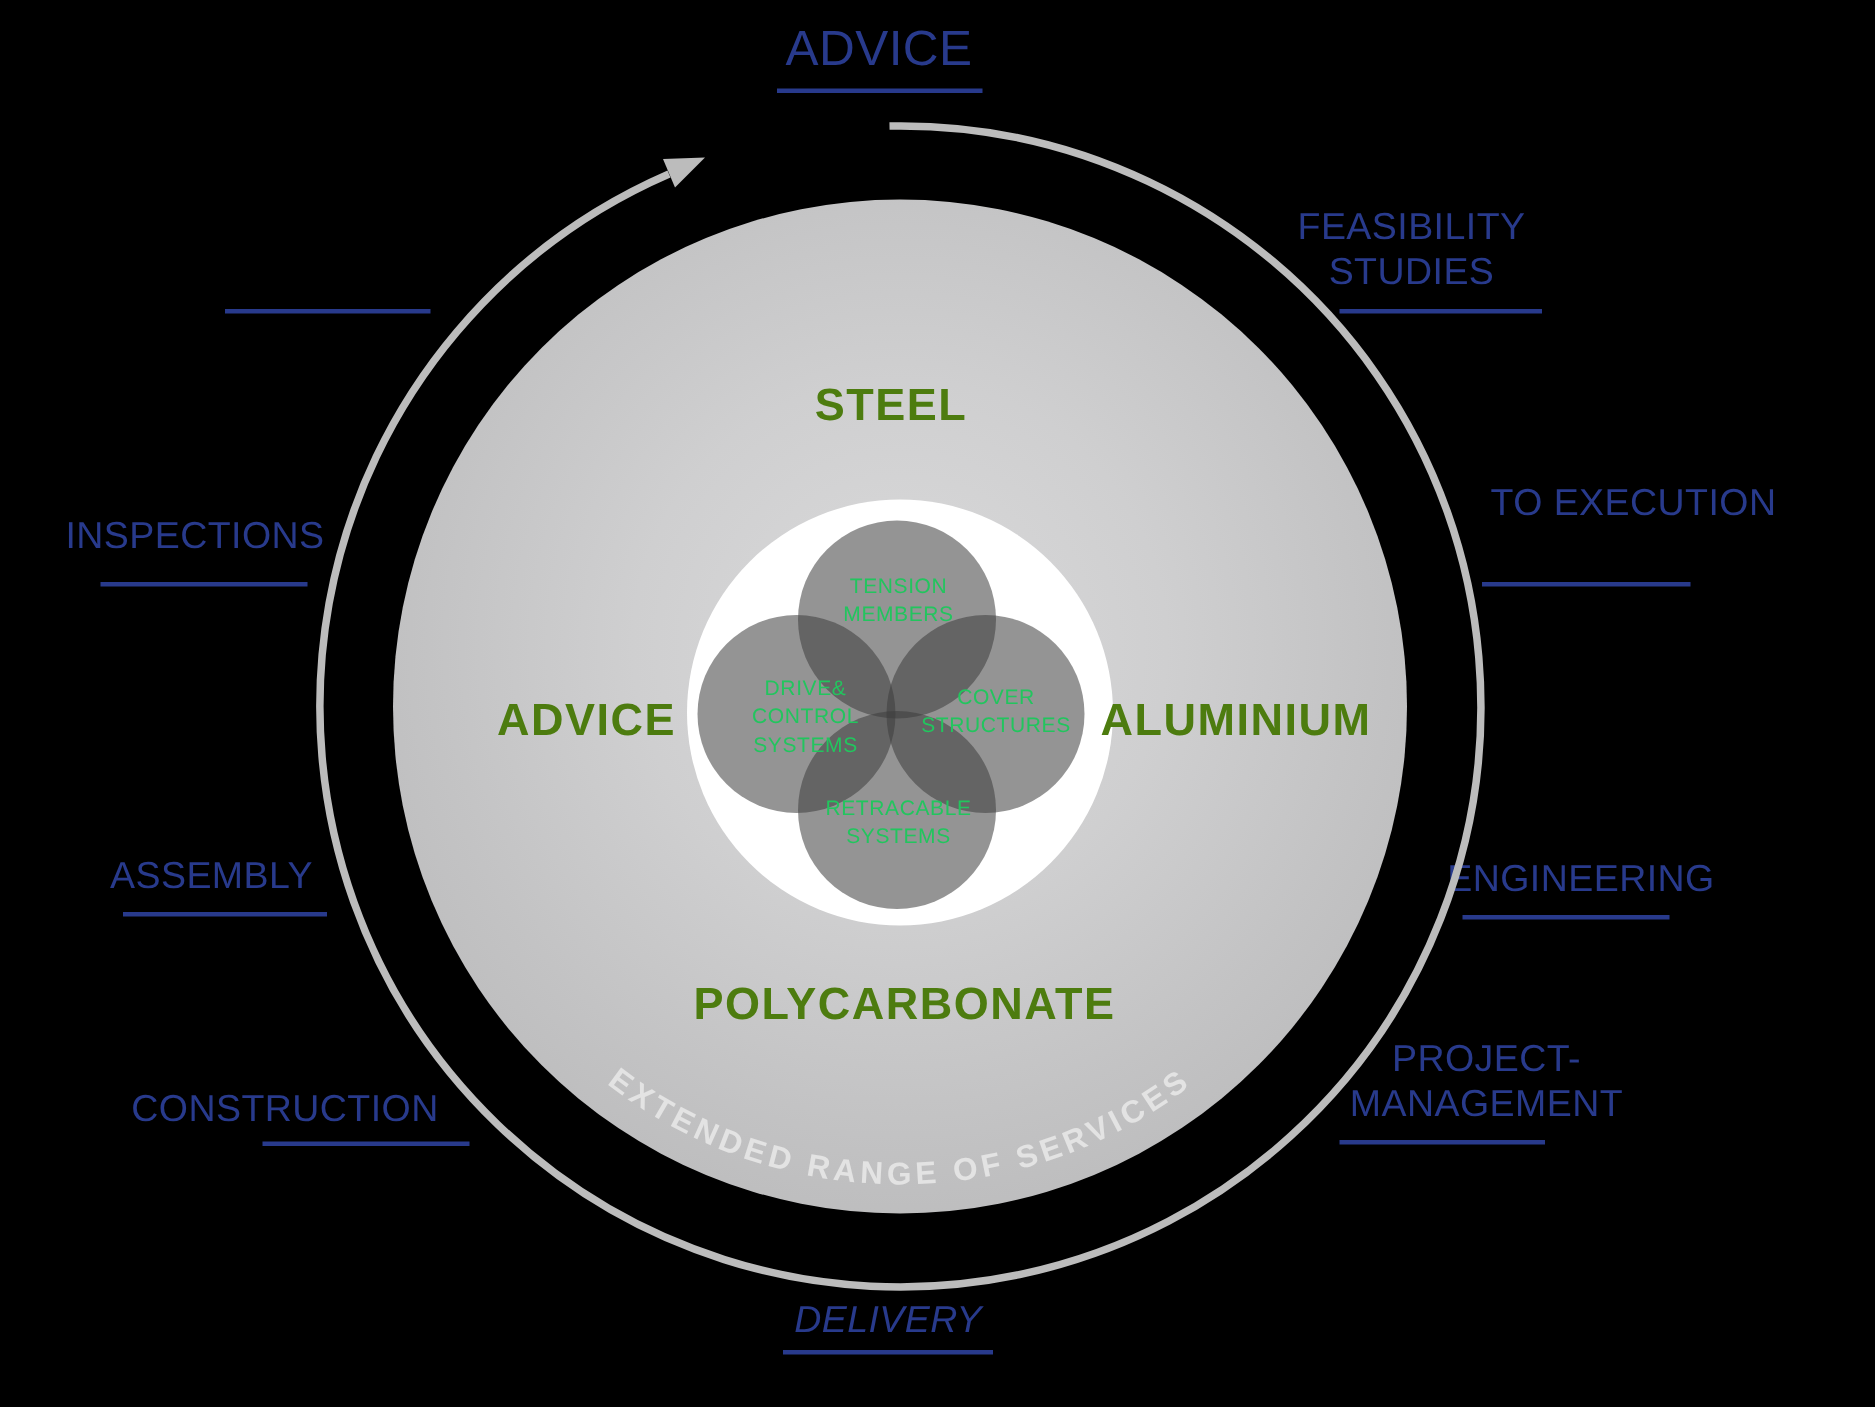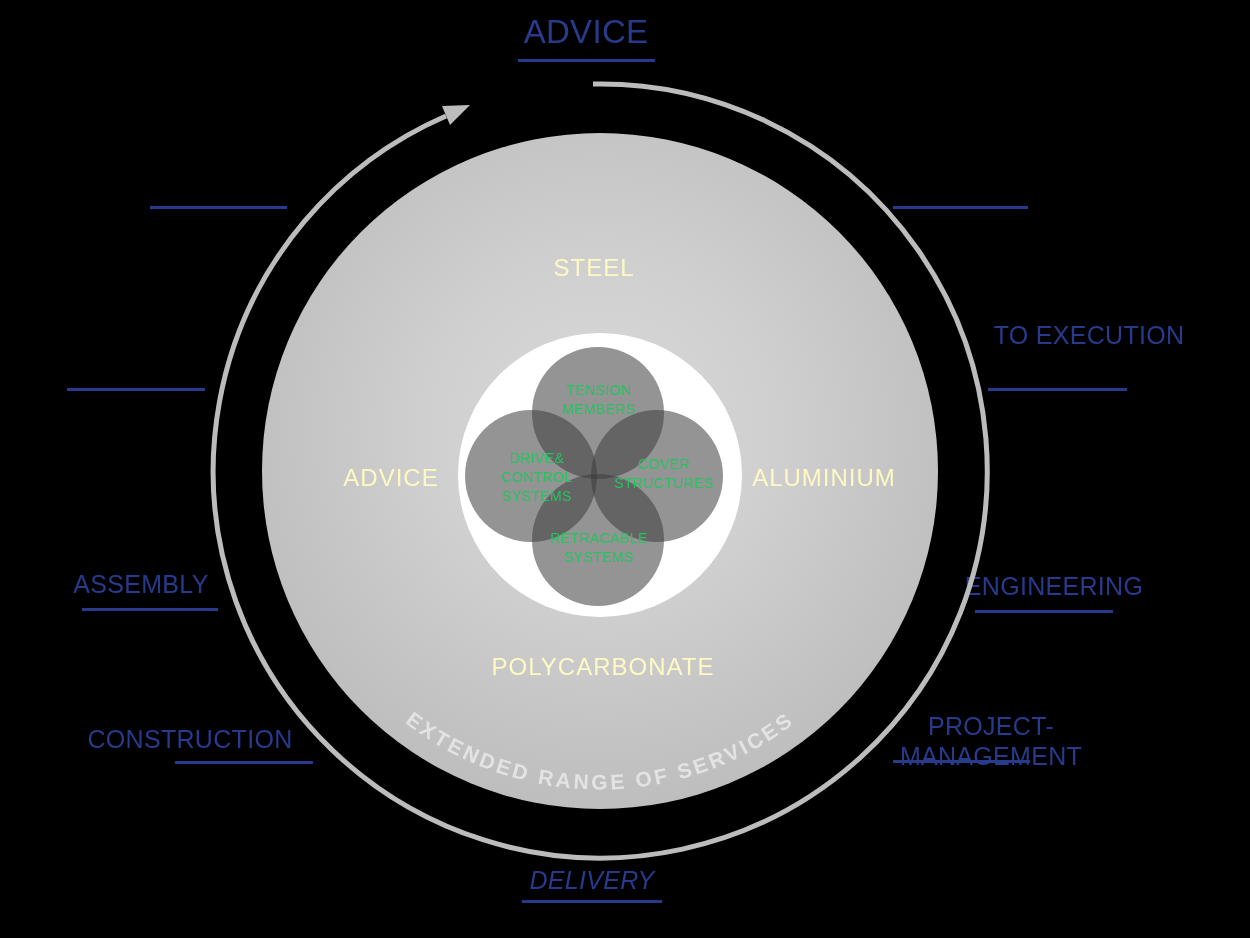--- a/index.html
+++ b/index.html
@@ -28,42 +28,42 @@
   .plabel{
     position:absolute;transform:translateX(-50%);text-align:center;color:#22c55e;
     font-size:14px;line-height:19px;letter-spacing:.4px;white-space:nowrap;
   }
   .plabel span{display:block;}
   #pl-tension{left:599px;top:381px;}
   #pl-drive{left:537px;top:449px;}
   #pl-cover{left:664px;top:455px;}
   #pl-retracable{left:599px;top:529px;}
   .mat{
-    position:absolute;transform:translateX(-50%);color:#fef9c3;font-weight:400;
-    font-size:24px;letter-spacing:1px;white-space:nowrap;
+    position:absolute;transform:translateX(-50%);color:#4d7c0f;font-weight:700;
+    font-size:30px;letter-spacing:1px;white-space:nowrap;
   }
   #mat-steel{left:594px;top:254px;}
   #mat-glass{left:391px;top:464px;}
   #mat-aluminium{left:824px;top:464px;}
   #mat-polycarbonate{left:603px;top:653px;}
   .lbl{
     position:absolute;transform:translateX(-50%);text-align:center;color:#283A8C;
     font-size:25px;line-height:30px;letter-spacing:.3px;white-space:nowrap;
   }
   .lbl span{display:block;}
   .rule{position:absolute;height:3px;background:#283A8C;}
   #lbl-advice{left:586px;top:17px;font-size:33px;}
   #rule-advice{left:518px;top:59px;width:137px;}
   #lbl-feasibility{left:941px;top:136px;}
   #rule-feasibility{left:893px;top:206px;width:135px;}
   #lbl-planning{left:1089px;top:320px;}
   #rule-planning{left:988px;top:388px;width:139px;}
   #lbl-engineering{left:1054px;top:571px;}
   #rule-engineering{left:975px;top:610px;width:138px;}
-  #lbl-project{left:991px;top:691px;margin-top:20px;}
+  #lbl-project{left:991px;top:691px;}
   #rule-project{left:893px;top:760px;width:137px;}
   #lbl-delivery{left:592px;top:865px;font-style:italic;}
   #rule-delivery{left:522px;top:900px;width:140px;}
   #lbl-construction{left:180px;top:724px;margin-left:10px;}
   #rule-construction{left:175px;top:761px;width:138px;}
   #lbl-assembly{left:141px;top:569px;}
   #rule-assembly{left:82px;top:608px;width:136px;}
   #lbl-inspections{left:130px;top:342px;}
   #rule-inspections{left:67px;top:388px;width:138px;}
   #lbl-maintenance{left:215px;top:169px;}
@@ -108,20 +108,24 @@
   <div class="mat" id="mat-steel">STEEL</div>
   <div class="mat" id="mat-glass">ADVICE</div>
   <div class="mat" id="mat-aluminium">ALUMINIUM</div>
   <div class="mat" id="mat-polycarbonate">POLYCARBONATE</div>
 
   <div class="lbl" id="lbl-advice">
     <span>ADVICE</span>
   </div>
   <div class="rule" id="rule-advice"></div>
 
+  <div class="lbl" id="lbl-feasibility">
+    <span>FEASIBILITY</span>
+    <span>STUDIES</span>
+  </div>
   <div class="rule" id="rule-feasibility"></div>
 
   <div class="lbl" id="lbl-planning">
     <span>TO EXECUTION</span>
   </div>
   <div class="rule" id="rule-planning"></div>
 
   <div class="lbl" id="lbl-engineering">
     <span>ENGINEERING</span>
   </div>
@@ -141,20 +145,23 @@
   <div class="lbl" id="lbl-construction">
     <span>CONSTRUCTION</span>
   </div>
   <div class="rule" id="rule-construction"></div>
 
   <div class="lbl" id="lbl-assembly">
     <span>ASSEMBLY</span>
   </div>
   <div class="rule" id="rule-assembly"></div>
 
+  <div class="lbl" id="lbl-inspections">
+    <span>INSPECTIONS</span>
+  </div>
   <div class="rule" id="rule-inspections"></div>
 
   <div class="rule" id="rule-maintenance"></div>
 
   <svg id="overlay-svg" width="1250" height="938" viewBox="0 0 1250 938">
     <path d="M 593 84 A 387 387 0 1 1 446 116" fill="none" stroke="#bcbcbc" stroke-width="5"></path>
     <polygon points="470,105 450,125 442,106" fill="#bcbcbc"></polygon>
     <path id="banner-path" d="M 404 722 A 318 318 0 0 0 796 722" fill="none"></path>
     <text id="curved-text">
       <textPath href="#banner-path" startOffset="50%" text-anchor="middle">EXTENDED RANGE OF SERVICES</textPath>

